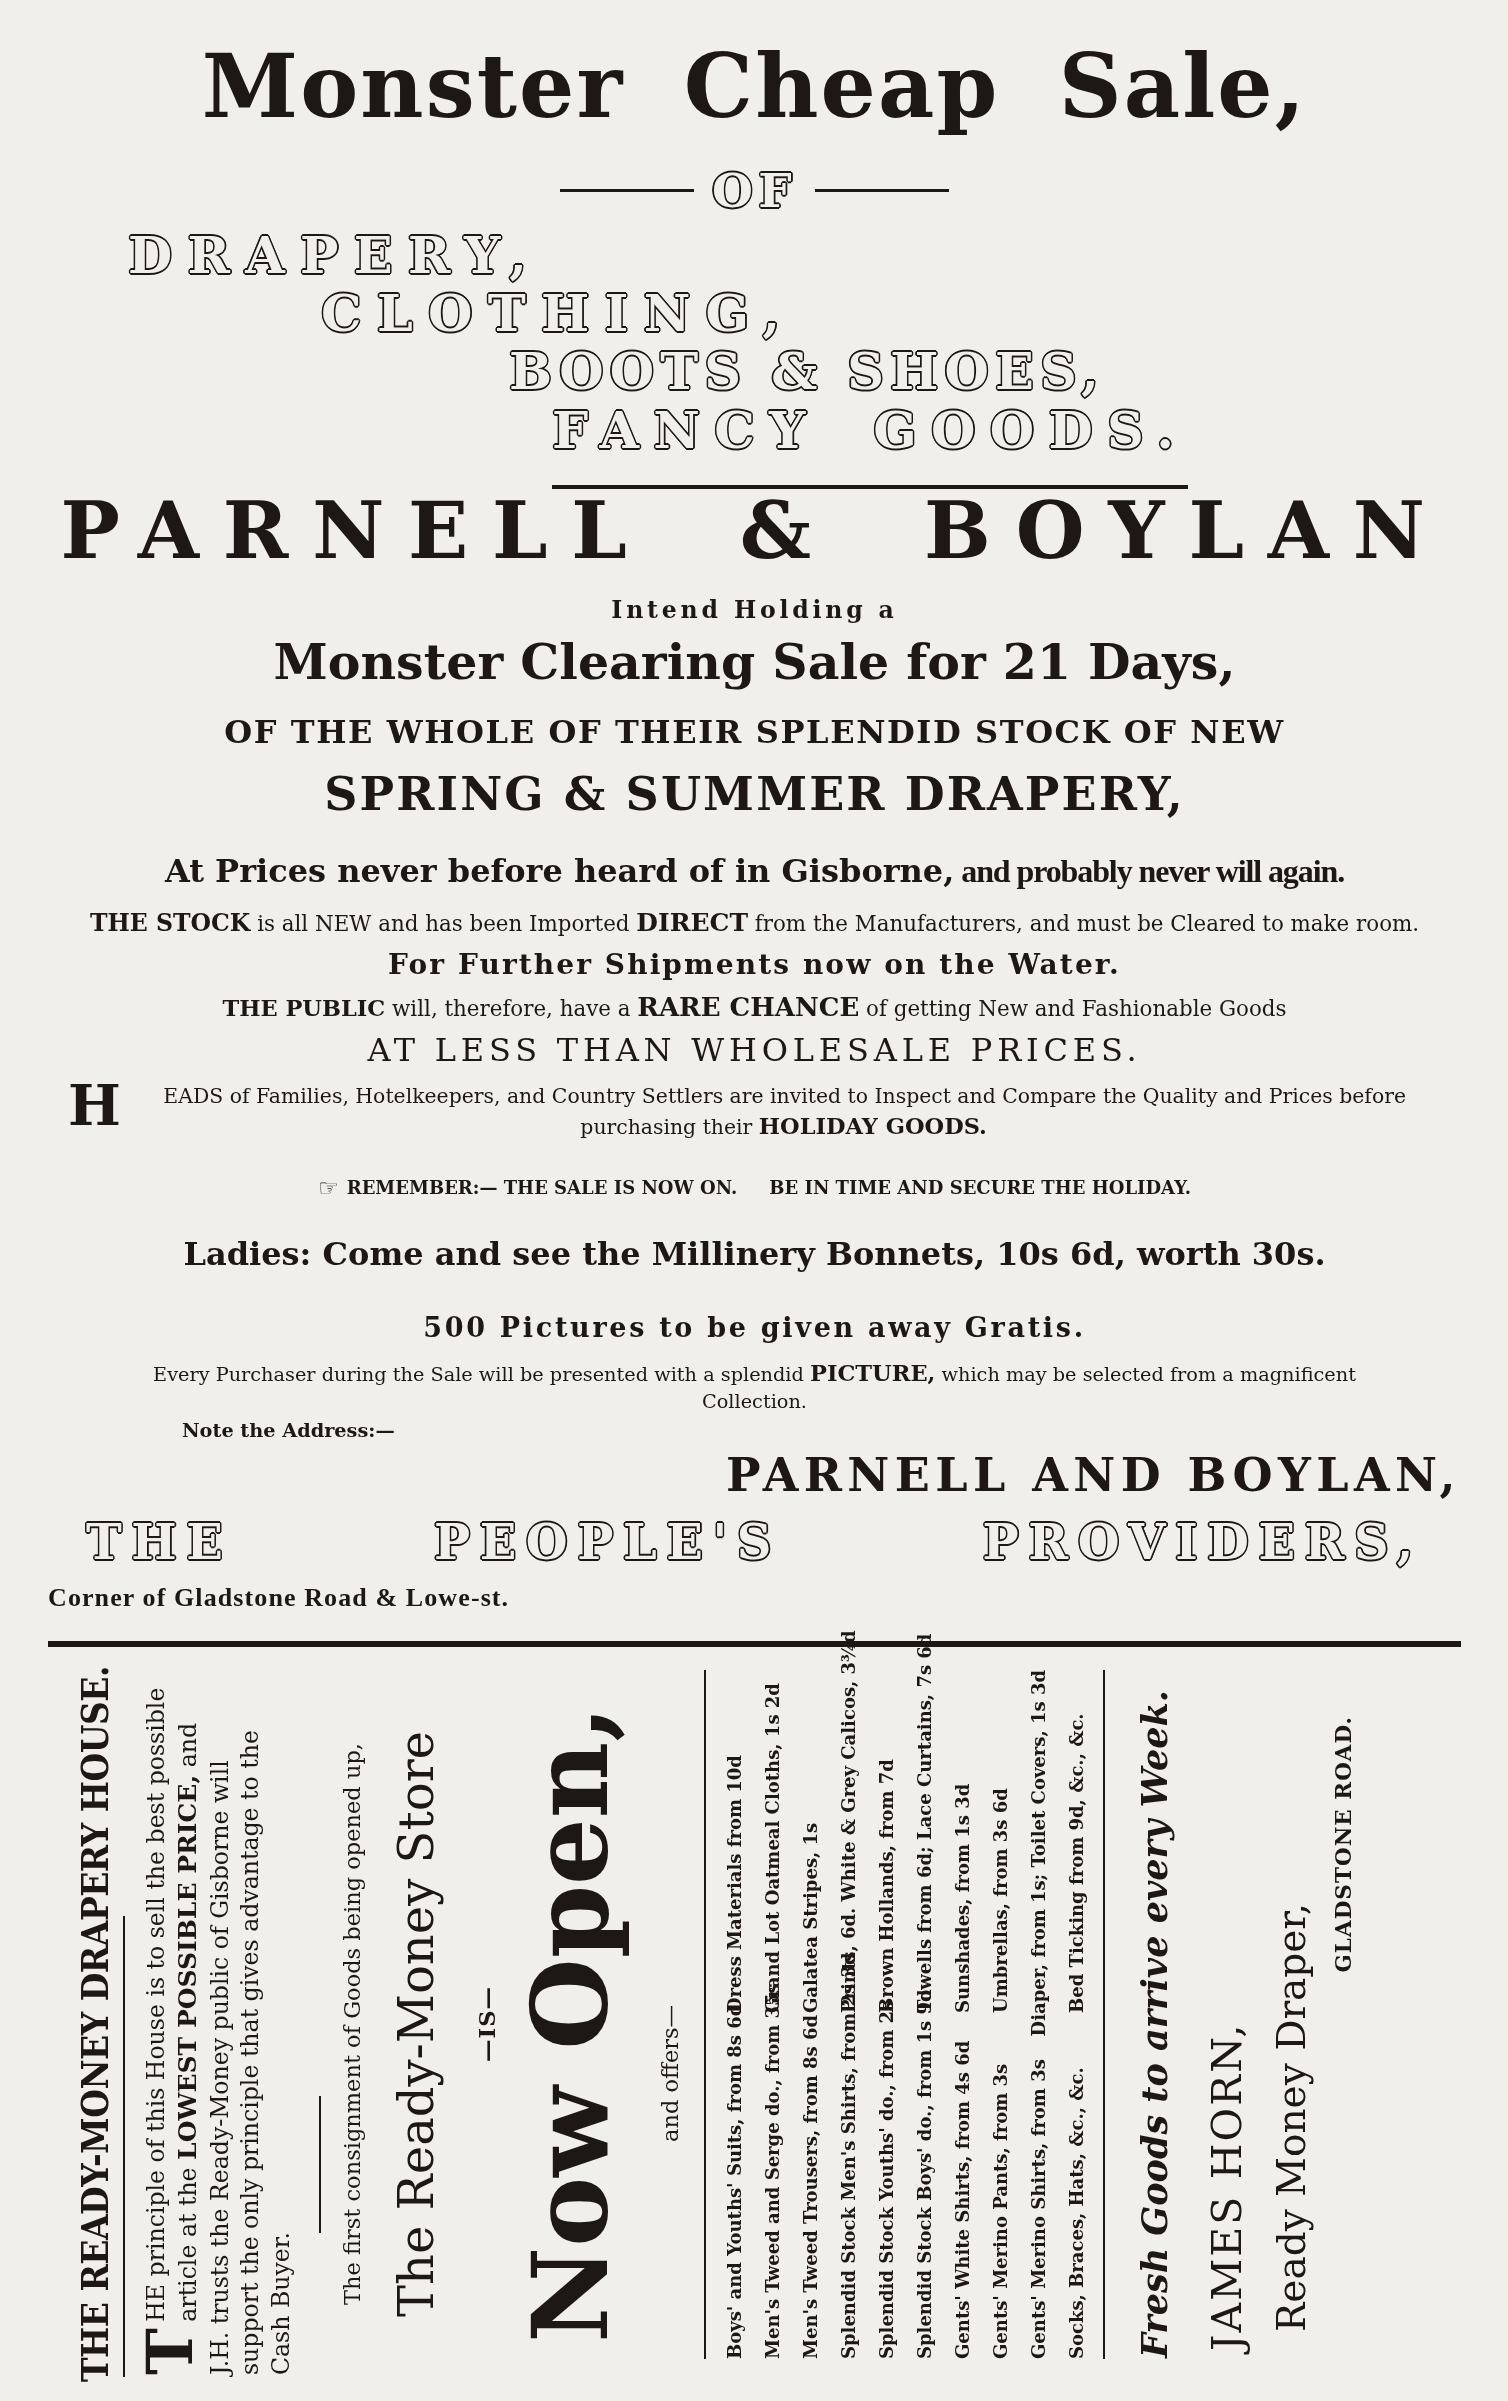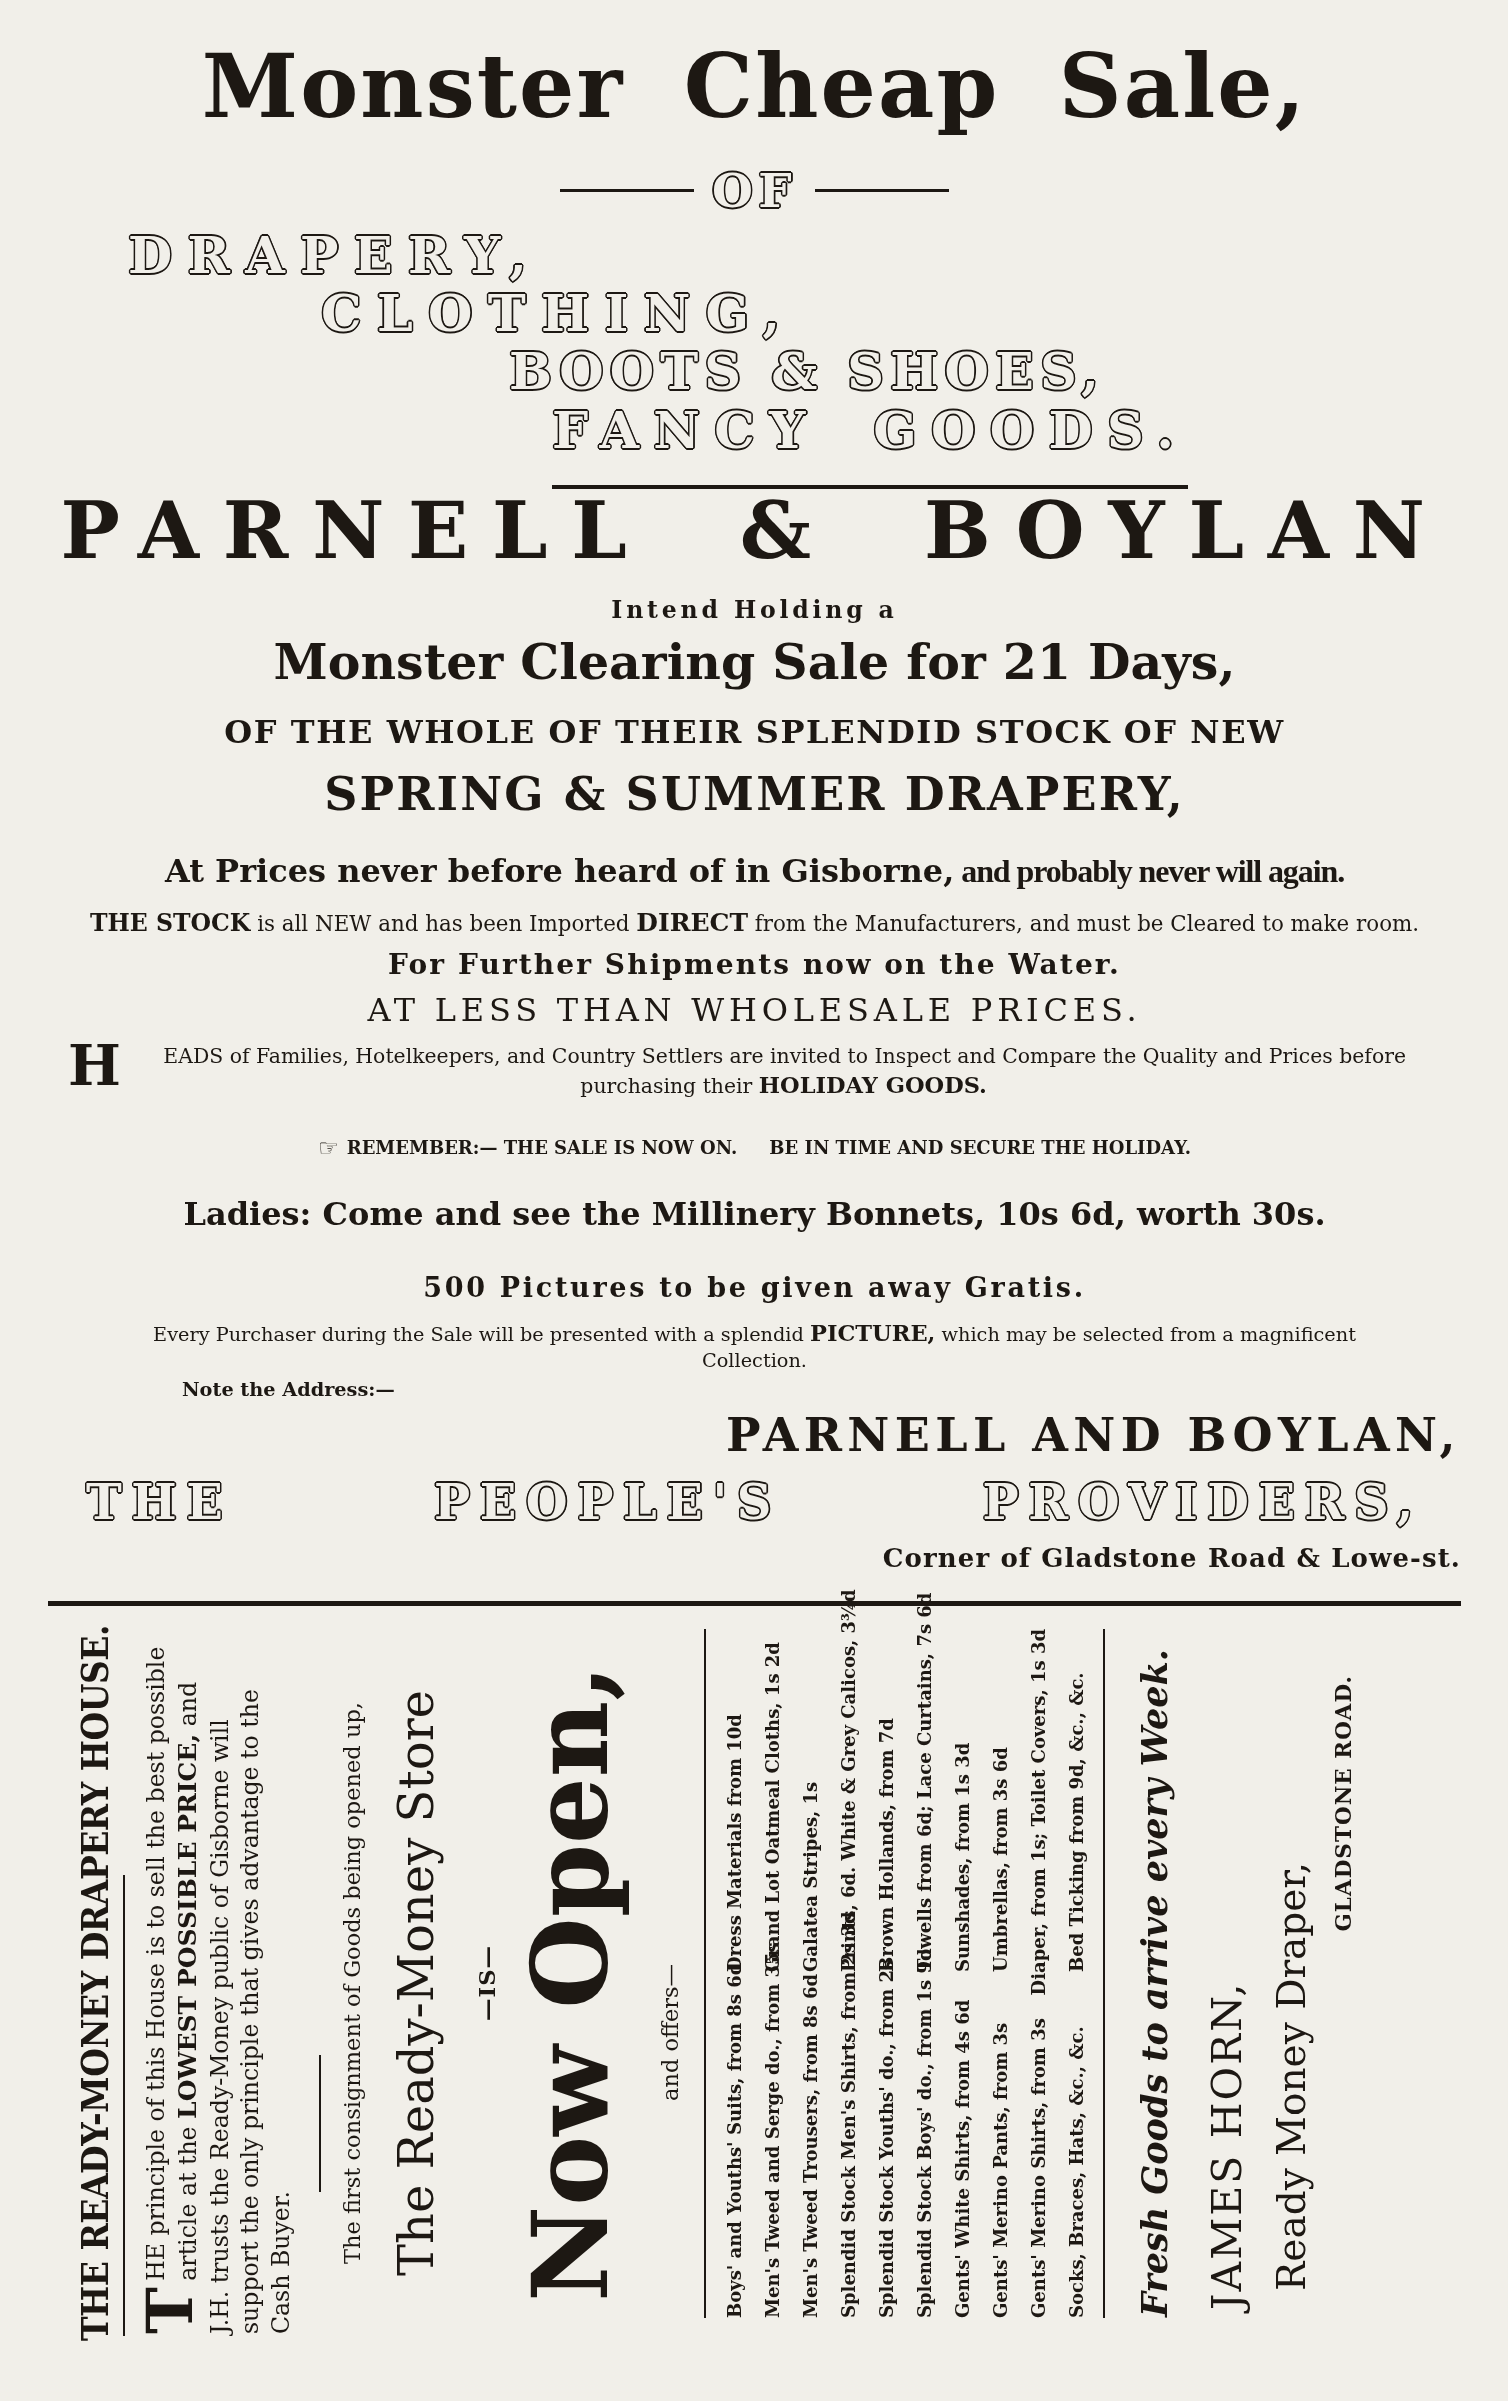--- a/index.html
+++ b/index.html
@@ -73,21 +73,21 @@
   .gratis { margin-top:15px; font-size:19.3px; line-height:1.35; text-align:center; }
   .gratis .pic { font-weight:bold; font-size:22.5px; }
 
   .note { margin-top:4.3px; font-size:19.3px; font-weight:bold; margin-left:134px; }
 
   .firm2 { margin-top:6.4px; font-size:46px; font-weight:bold; text-align:right; letter-spacing:5.4px; }
 
   .providers-row { margin-top:11.8px; display:flex; justify-content:space-between; padding:0 38px; font-size:48px; font-weight:bold;gap:16px; }
   .providers-row .pv { letter-spacing:.20em; }
 
-  .corner { margin-top:13px; font-size:26px; font-weight:bold; text-align:right; letter-spacing:1.1px; }
+  .corner { margin-top:13px; font-size:26px; font-weight:bold; text-align:left; letter-spacing:1.1px;font-family:Liberation Serif, serif; }
 
   .main-rule { margin-top:28px; height:5.4px; width:100%; }
 
   
   .sideways { margin-top:18px; margin-left:59px; width:1394px; height:718px; position:relative; }
   .sw-inner { width:718px; height:1394px; transform-origin:0 0; transform:rotate(-90deg) translateX(-718px); }
 
   .sw-headline { padding-top:11.8px; font-size:33px; font-weight:bold; letter-spacing:-0.5px; text-align:center; white-space:nowrap; transform:scaleY(1.15); transform-origin:center top; }
   .sw-rule1 { margin:13px 0 0 6.4px; width:461px; height:2.7px; }
   .sw-para { margin:16px auto 0; width:702px; font-size:23.6px; line-height:1.3; }
@@ -137,20 +137,23 @@
   <div class="prices">
     <span>At Prices never before heard of in Gisborne,</span><span class="cond"> and probably never will again.</span>
   </div>
 
   <div class="stockline">
     <span class="b1">THE STOCK</span><span> is all NEW and has been Imported </span><span class="b2">DIRECT</span><span> from the Manufacturers, and must be Cleared to make room.</span>
   </div>
 
   <div class="shipments">For Further Shipments now on the Water.</div>
 
+  <div class="publicline">
+    <span class="b1">THE PUBLIC</span><span> will, therefore, have a </span><span class="b2">RARE CHANCE</span><span> of getting New and Fashionable Goods</span>
+  </div>
 
   <div class="wholesale">AT LESS THAN WHOLESALE PRICES.</div>
 
   <div class="heads-wrap">
     <span class="heads-dc">H</span>
     <div class="heads-body">
       <div class="heads-l1">EADS of Families, Hotelkeepers, and Country Settlers are invited to Inspect and Compare the Quality and Prices before</div>
       <div class="heads-l2"><span>purchasing their </span><span class="hbold">HOLIDAY GOODS.</span></div>
     </div>
   </div>

